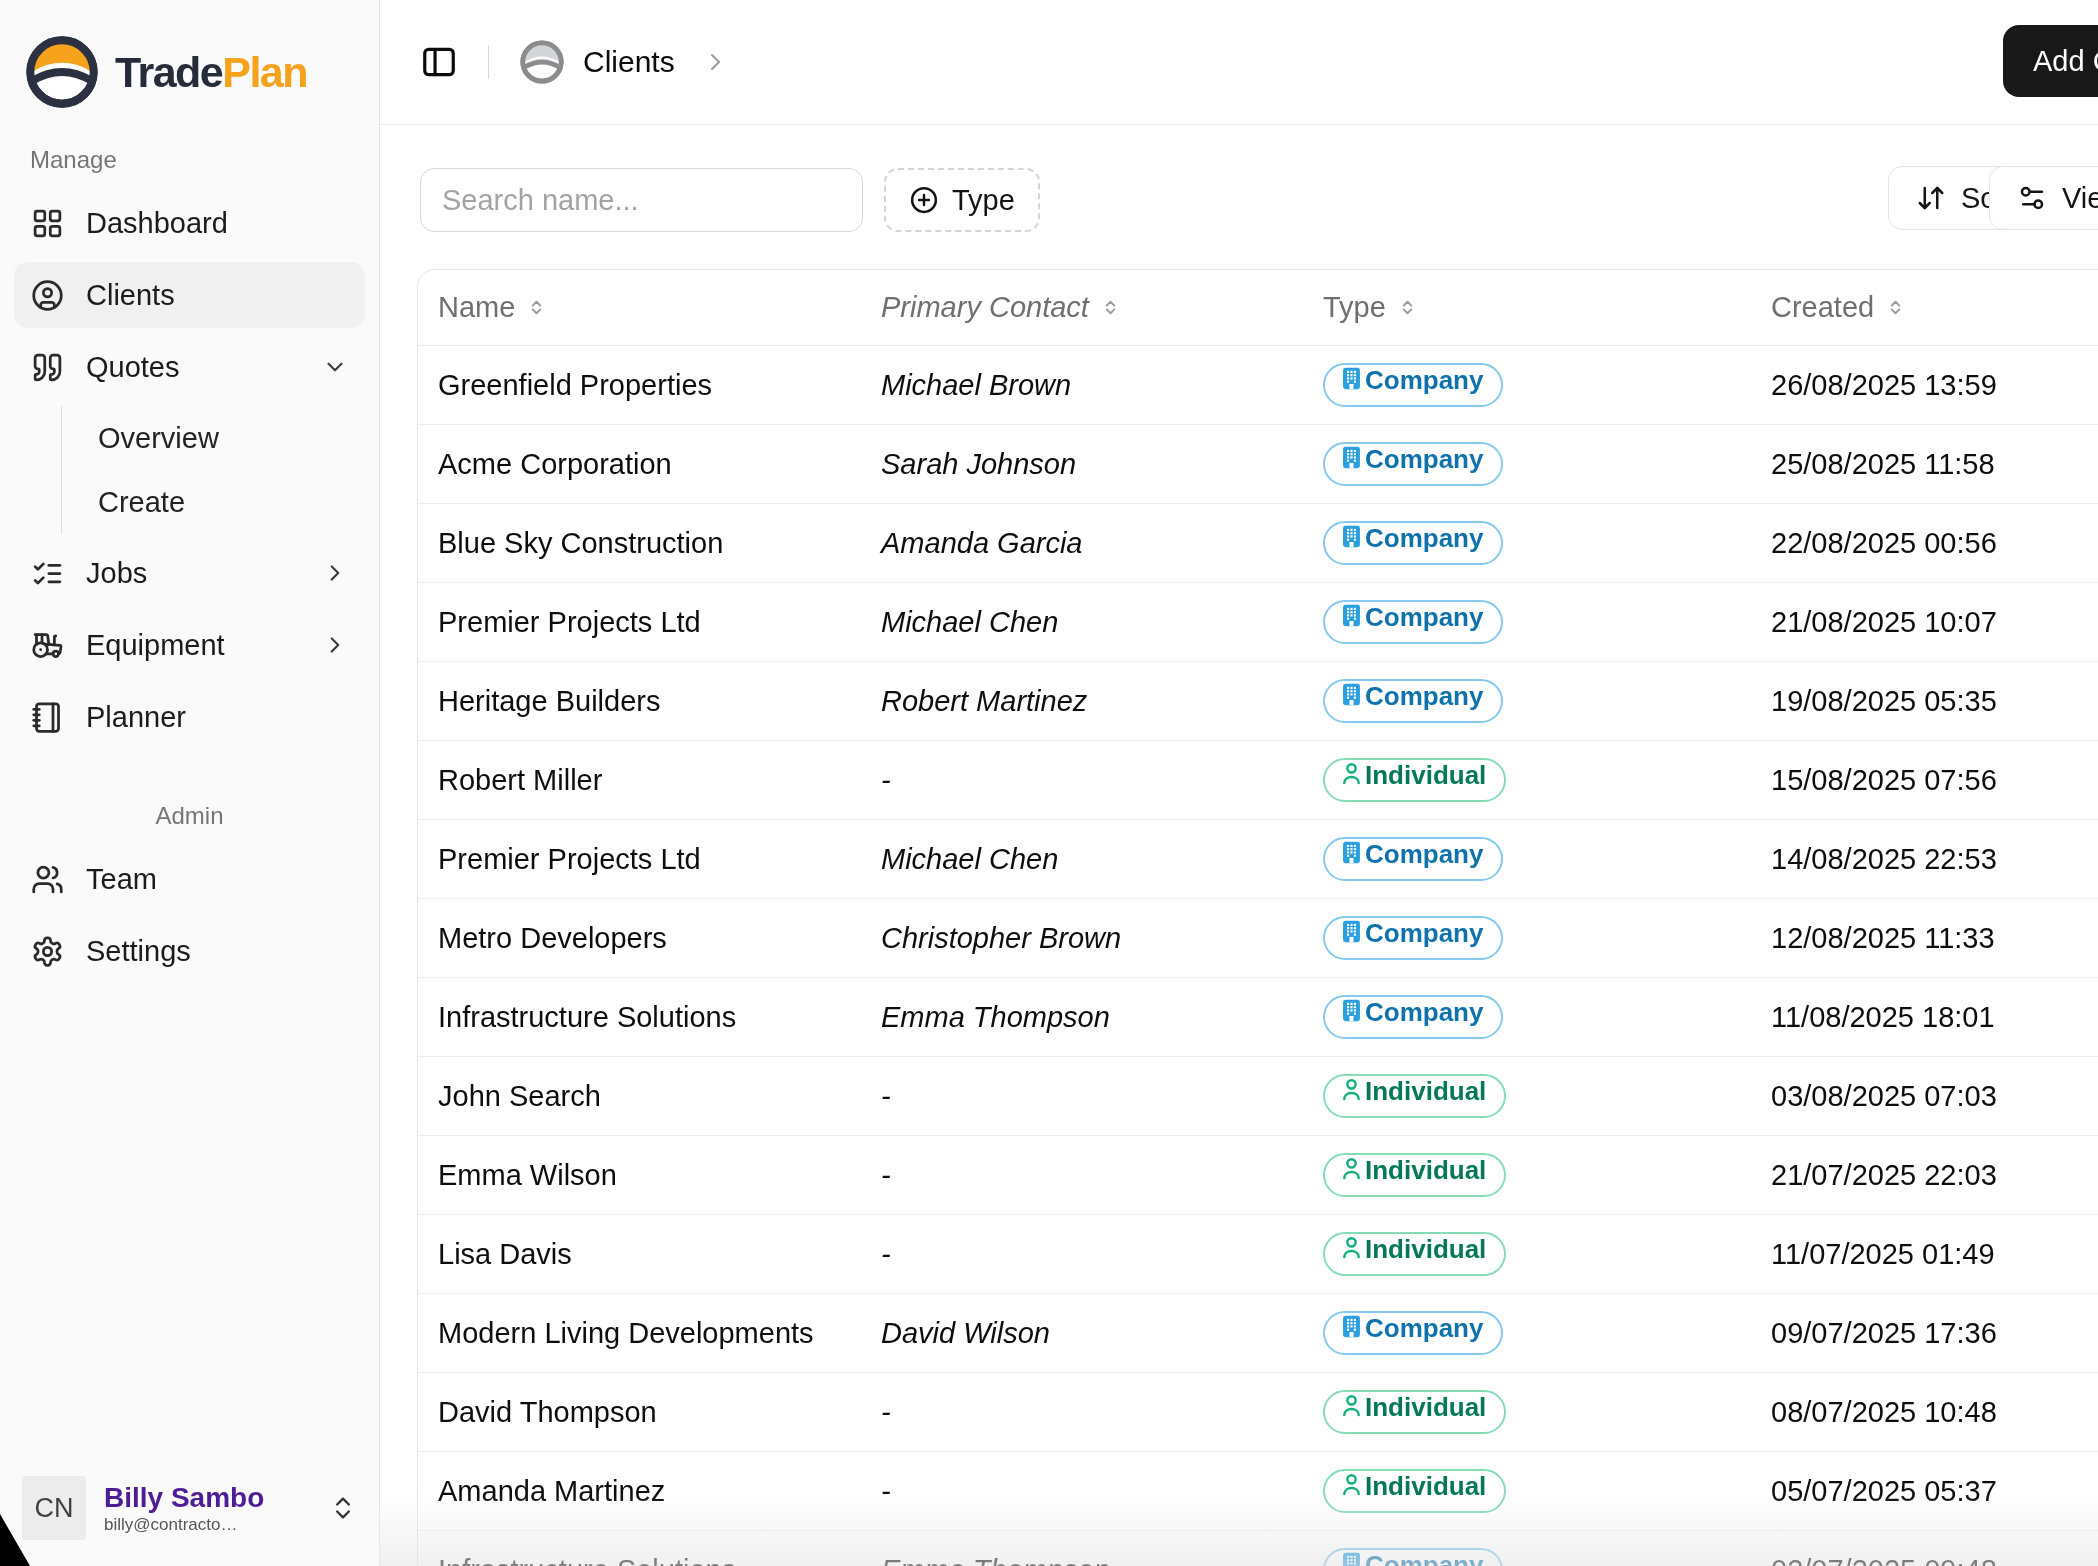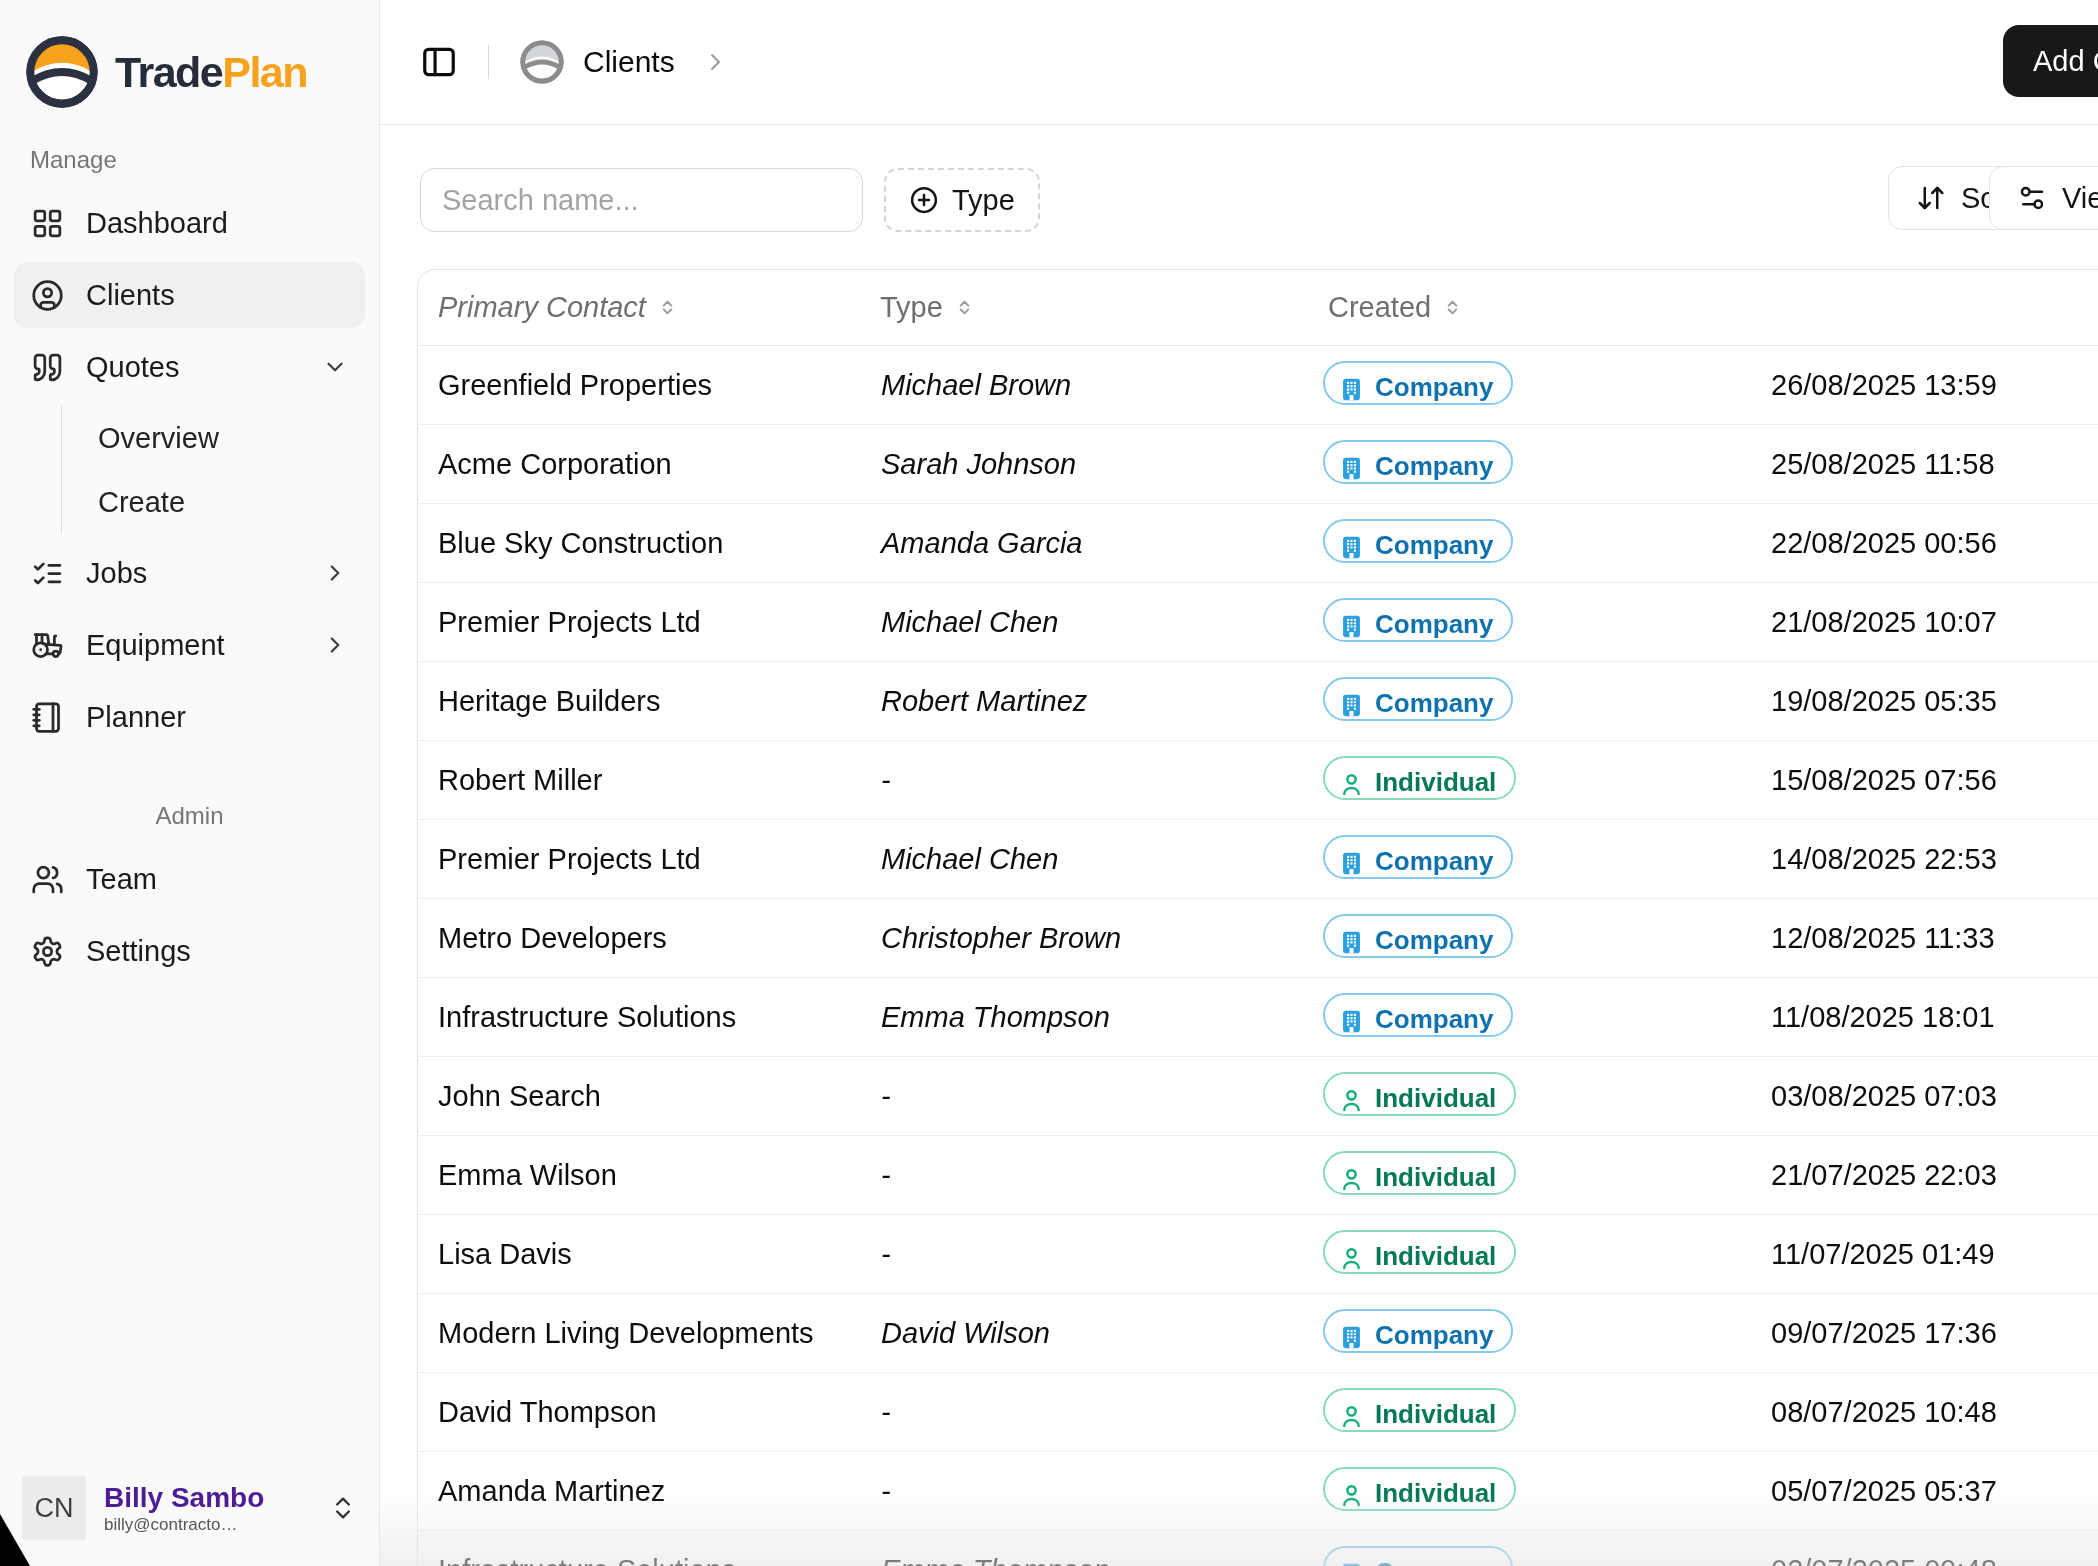--- a/index.html
+++ b/index.html
@@ -59,21 +59,21 @@
   .view-btn{left:1609px;width:210px;}
   
   .table-card{margin-left:37px;width:1800px;border:1px solid #e5e5e5;border-radius:18px;background:#fff;
     overflow:hidden;}
   .thead{display:flex;height:75px;align-items:center;color:#6f6f6f;font-size:29px;border-bottom:1px solid #e9e9e9;}
   .th{display:flex;align-items:center;gap:10px;padding-left:20px;box-sizing:border-box;}
   .sort-chev{width:23px;height:23px;color:#9a9a9a;flex:0 0 auto;}
   .trow{display:flex;height:78px;align-items:center;font-size:29px;color:#0d0d0d;border-bottom:1px solid #eeeeee;}
   .td{padding-left:20px;box-sizing:border-box;white-space:nowrap;overflow:hidden;}
   .col1{width:443px;}.col2{width:442px;font-style:italic;}.col3{width:448px;}.col4{flex:1;}
-  .badge{display:inline-flex;align-items:flex-end;gap:10px;height:44px;padding:0 18px 0 13px;border:2px solid;
+  .badge{display:inline-flex;align-items:flex-start;height:44px;padding:0 18px 0 13px;border:2px solid;
     border-radius:22px;font-size:26px;font-weight:bold;background:#fff;box-sizing:border-box;}
   .badge svg{width:27px;height:27px;flex:0 0 auto;}
   .bottom-fade{position:absolute;left:380px;bottom:0;width:1718px;height:72px;pointer-events:none;
     background:linear-gradient(to bottom, rgba(248,248,248,0), rgba(228,228,228,0.55));}
   .cursor{position:absolute;left:0;bottom:0;width:0;height:0;border-left:30px solid #000;
     border-top:52px solid transparent;}
 </style>
 </head>
 <body>
 
@@ -260,20 +260,27 @@
           <path d="M14 17H5"></path>
           <circle cx="17" cy="17" r="3"></circle>
           <circle cx="7" cy="7" r="3"></circle>
         </svg>
       <span>View</span>
     </button>
   </div>
 
   <div class="table-card">
     <div class="thead">
+      <div class="th col1">
+        <span>Name</span>
+        <svg class="sort-chev" viewBox="0 0 24 24" fill="none" stroke="currentColor" stroke-width="2" stroke-linecap="round" stroke-linejoin="round">
+            <path d="m8 14 4 4 4-4"></path>
+            <path d="m8 10 4-4 4 4"></path>
+          </svg>
+      </div>
       <div class="th col2">
         <span>Primary Contact</span>
         <svg class="sort-chev" viewBox="0 0 24 24" fill="none" stroke="currentColor" stroke-width="2" stroke-linecap="round" stroke-linejoin="round">
             <path d="m8 14 4 4 4-4"></path>
             <path d="m8 10 4-4 4 4"></path>
           </svg>
       </div>
       <div class="th col3">
         <span>Type</span>
         <svg class="sort-chev" viewBox="0 0 24 24" fill="none" stroke="currentColor" stroke-width="2" stroke-linecap="round" stroke-linejoin="round">

